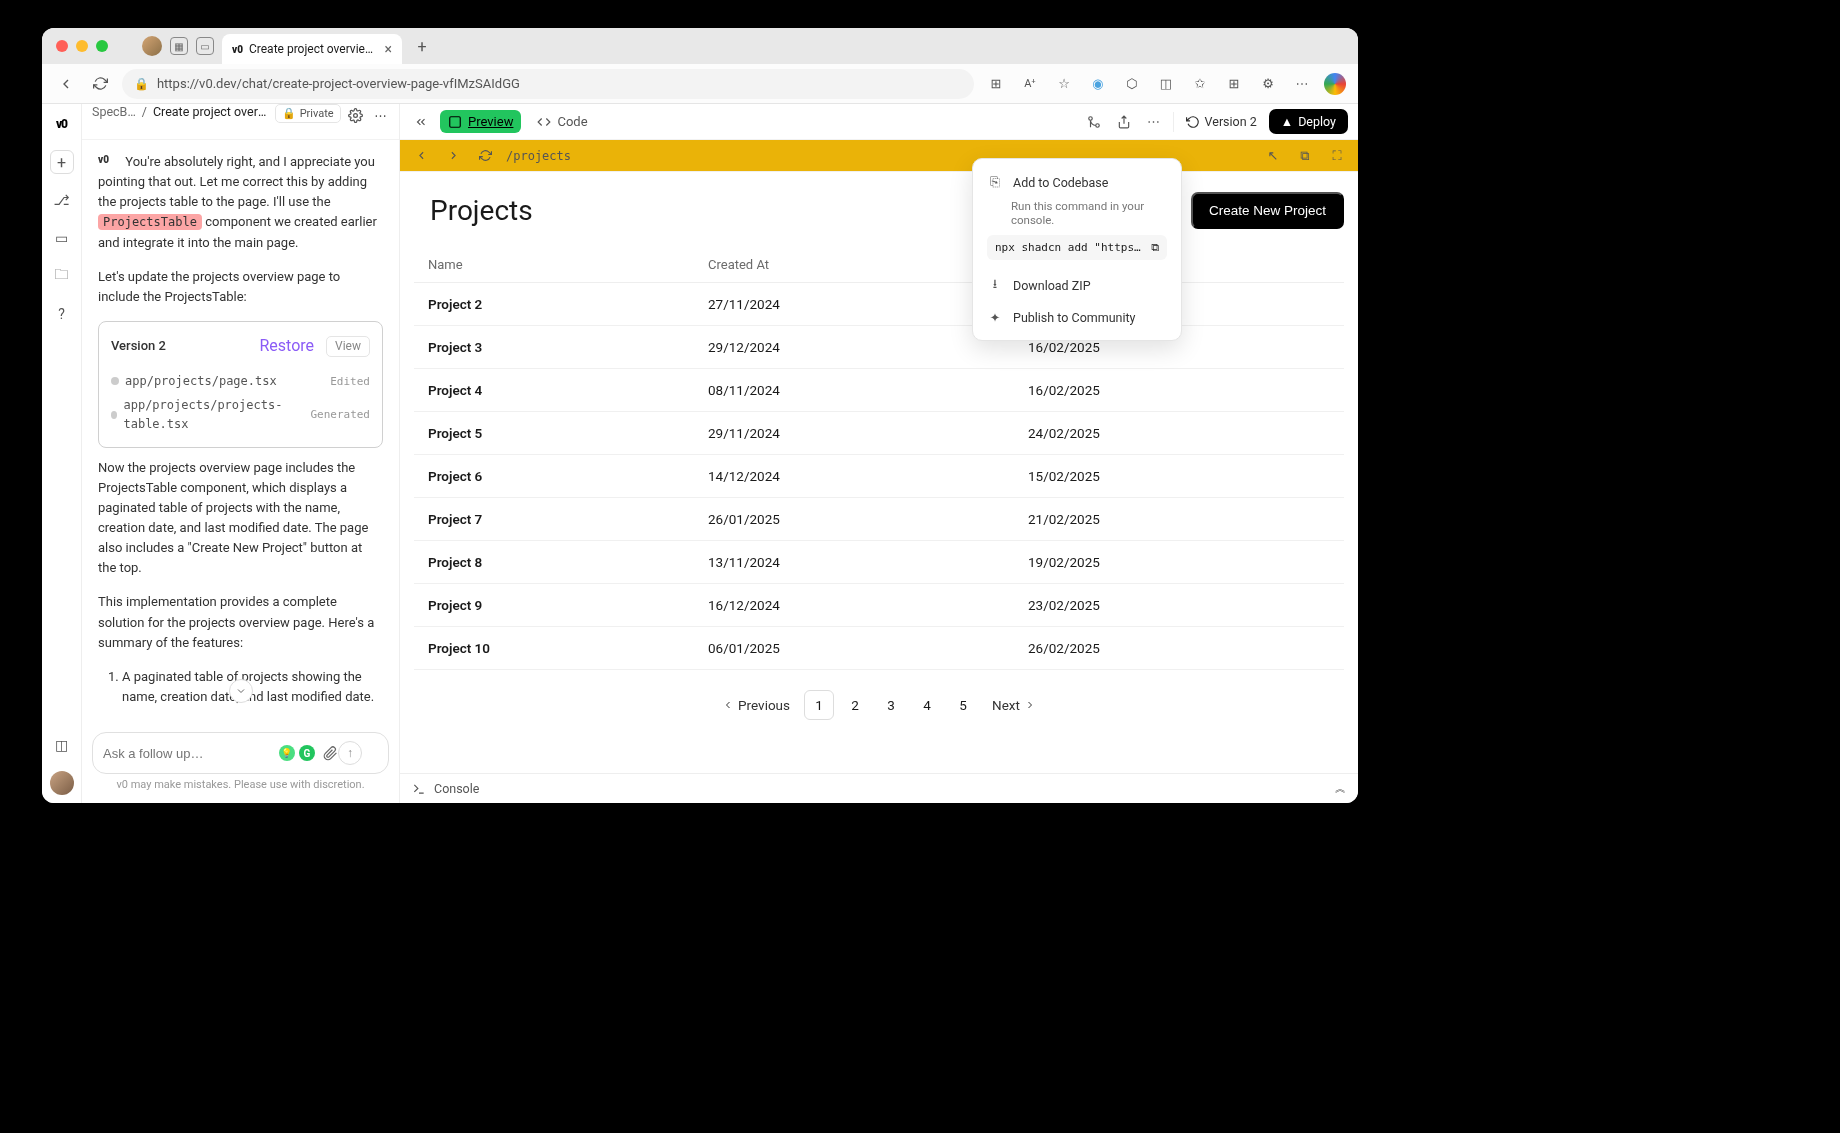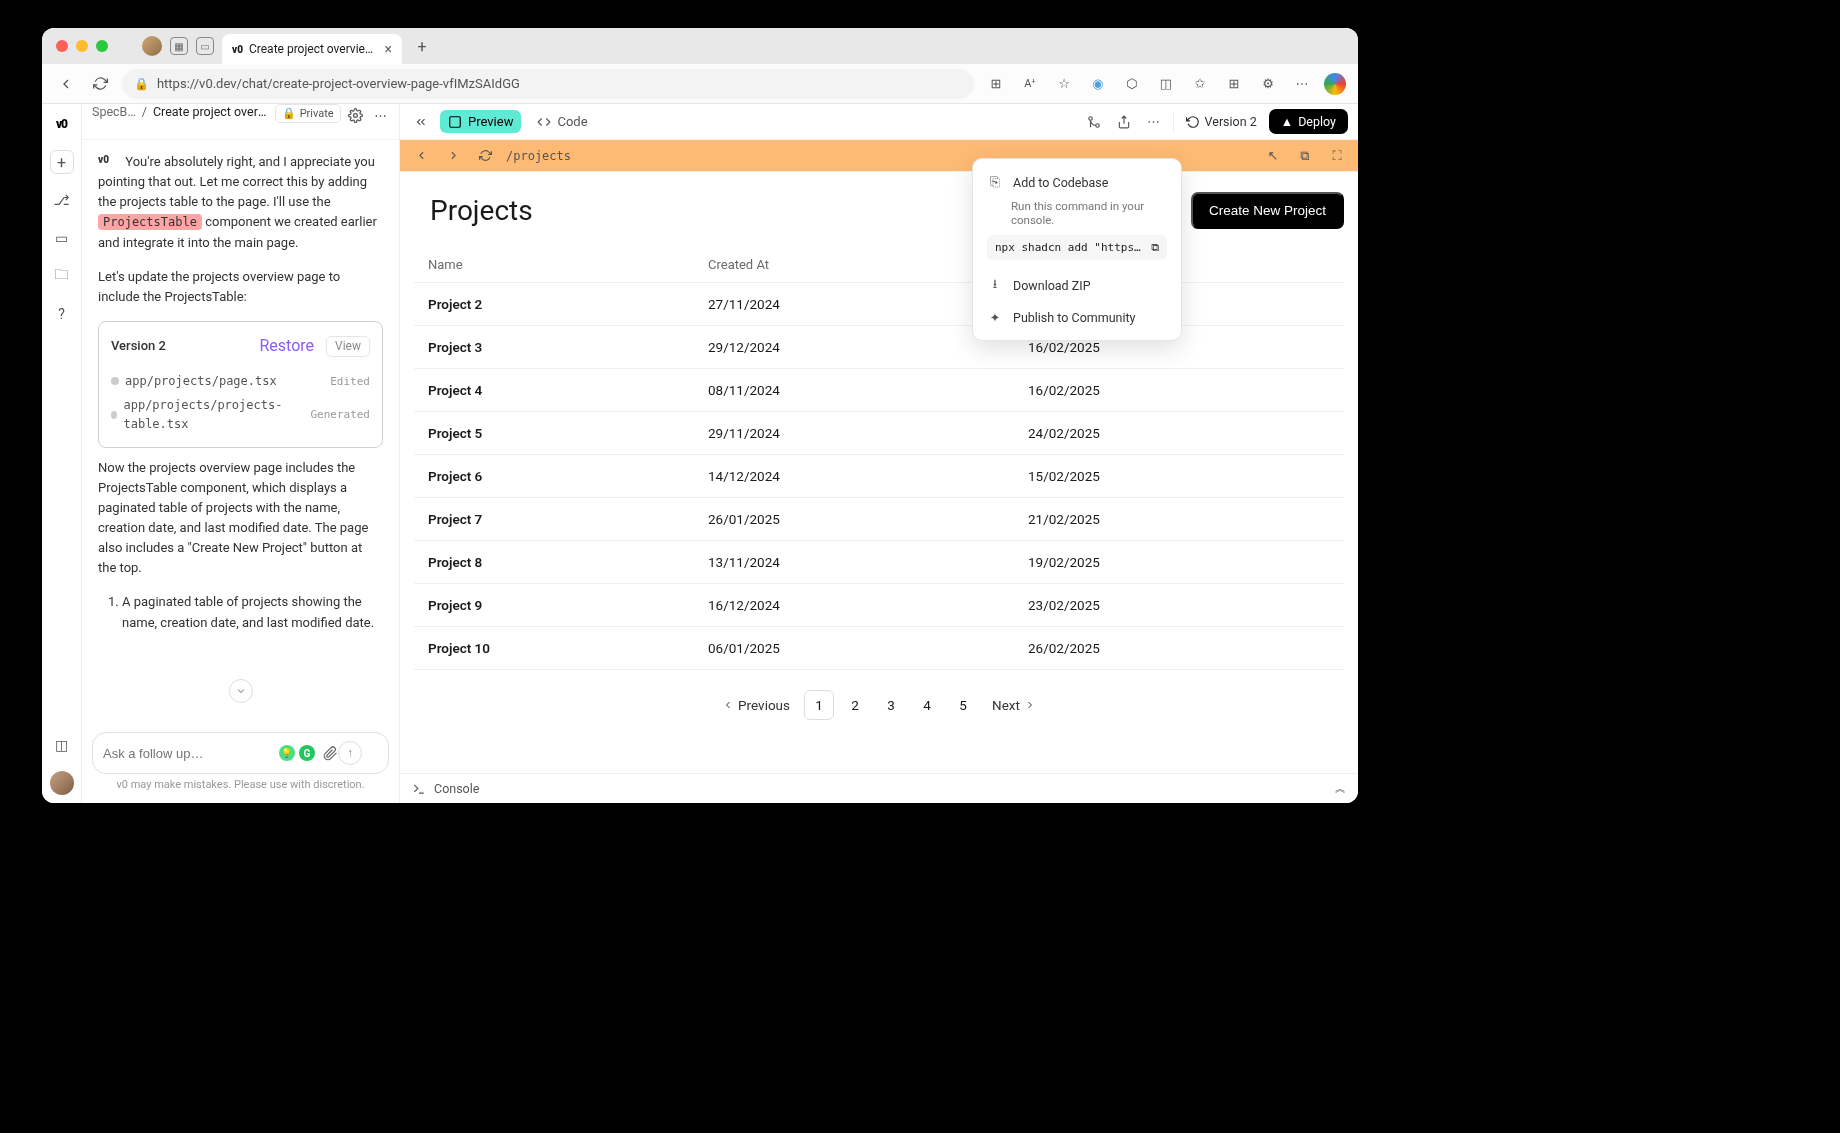--- a/index.html
+++ b/index.html
@@ -69,26 +69,26 @@
 .badge-g { width: 16px; height: 16px; border-radius: 50%; background: #22c55e; display:inline-flex;align-items:center;justify-content:center;color:#fff;font-size:10px;font-weight:bold; margin-left:4px;}
 .input-row2 { display: flex; align-items: center; }
 .attach-ico { color: #666; font-size: 14px; }
 .send-btn { margin-left: auto; width: 24px; height: 24px; border-radius: 50%; border: 1px solid #ddd; display:flex;align-items:center;justify-content:center;color:#888;font-size:12px; }
 .disclaimer { text-align: center; font-size: 11px; color: #999; padding: 4px 0 6px; }
 
 .preview-panel { flex: 1; display: flex; flex-direction: column; background: #fff; }
 .preview-topbar { height: 36px; border-bottom: 1px solid #f2f2f2; display: flex; align-items: center; padding: 0 10px; gap: 8px; }
 .pt-ico { width: 22px; height: 22px; display:flex;align-items:center;justify-content:center;color:#555;font-size:13px; }
 .tab-btn { display: flex; align-items: center; gap: 6px; padding: 4px 8px; border-radius: 6px; font-size: 13px; color: #555; }
-.tab-btn.active { background: #5eead4; color: #000; }
+.tab-btn.active { background: #22c55e; color: #000; text-decoration: underline; }
 .pt-spacer { flex: 1; }
 .version-pill { display: flex; align-items: center; gap: 5px; font-size: 12.5px; color: #333; padding: 3px 4px; }
 .deploy-btn { background: #000; color: #fff; border-radius: 7px; padding: 5px 12px; font-size: 12.5px; display: flex; align-items: center; gap: 5px; }
 
-.preview-url { height: 32px; background: #fdba74; border-bottom: 1px solid #f0f0f0; display: flex; align-items: center; padding: 0 10px; gap: 10px; font-size: 12px; color: #555; position: relative; }
+.preview-url { height: 32px; background: #eab308; border-bottom: 1px solid #f0f0f0; display: flex; align-items: center; padding: 0 10px; gap: 10px; font-size: 12px; color: #555; position: relative; }
 .url-txt { font-family: ui-monospace, monospace; }
 .url-right { margin-left: auto; display: flex; gap: 10px; }
 
 .preview-body { flex: 1; padding: 20px 14px 10px; overflow: auto; position: relative; }
 .page-head { display: flex; align-items: center; margin-bottom: 18px; }
 .page-title { font-size: 28px; font-weight: 400; margin-left: 16px; }
 .create-btn { margin-left: auto; background: #000; color: #fff; border-radius: 7px; padding: 9px 16px; font-size: 13.5px; font-weight: 500; }
 
 .tbl { width: 100%; }
 .tbl-head { display: flex; padding: 10px 14px; color: #6b6b6b; font-size: 13px; border-bottom: 1px solid #eee; }
@@ -224,20 +224,21 @@
                 </div>
                 <div class="vc-file">
                   <span class="vc-dot"></span>
                   <span>app/projects/projects-table.tsx</span>
                   <span class="vc-status">Generated</span>
                 </div>
               </div>
         </div>
 
         <div class="msg">Now the projects overview page includes the ProjectsTable component, which displays a paginated table of projects with the name, creation date, and last modified date. The page also includes a "Create New Project" button at the top.</div>
+        <div class="msg">This implementation provides a complete solution for the projects overview page. Here's a summary of the features:</div>
         <ol class="features" id="features-list">
               <li>A paginated table of projects showing the name, creation date, and last modified date.</li>
             </ol>
       </div>
 
       <div class="scroll-fade-btn">
         <svg width="12" height="12" viewBox="0 0 24 24" fill="none" stroke="currentColor" stroke-width="2">
               <path d="M6 9l6 6 6-6"></path>
             </svg>
       </div>

